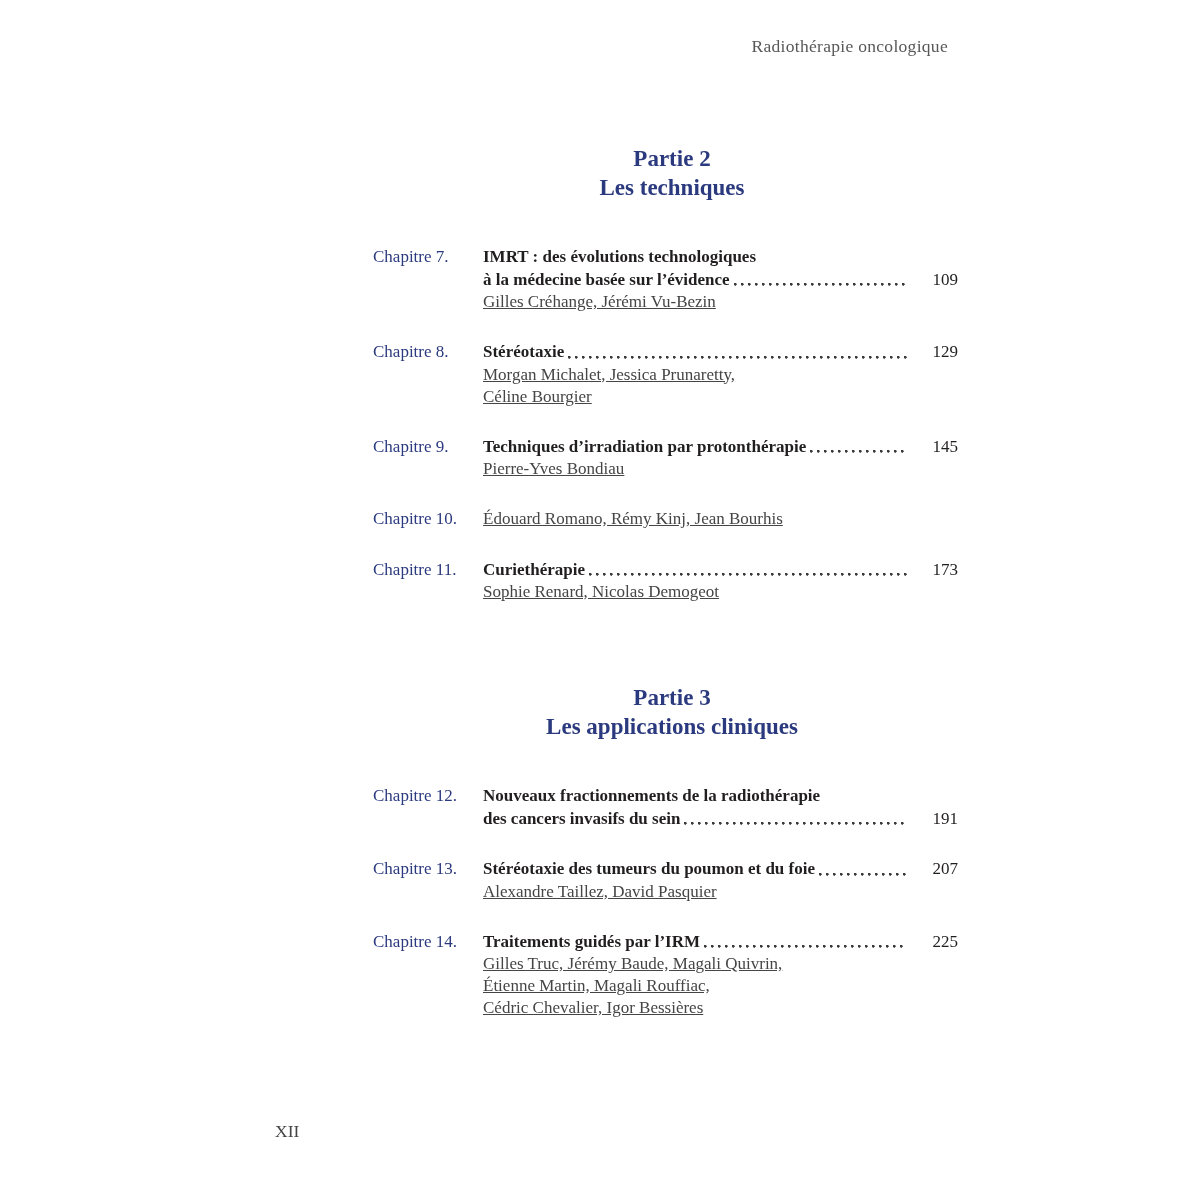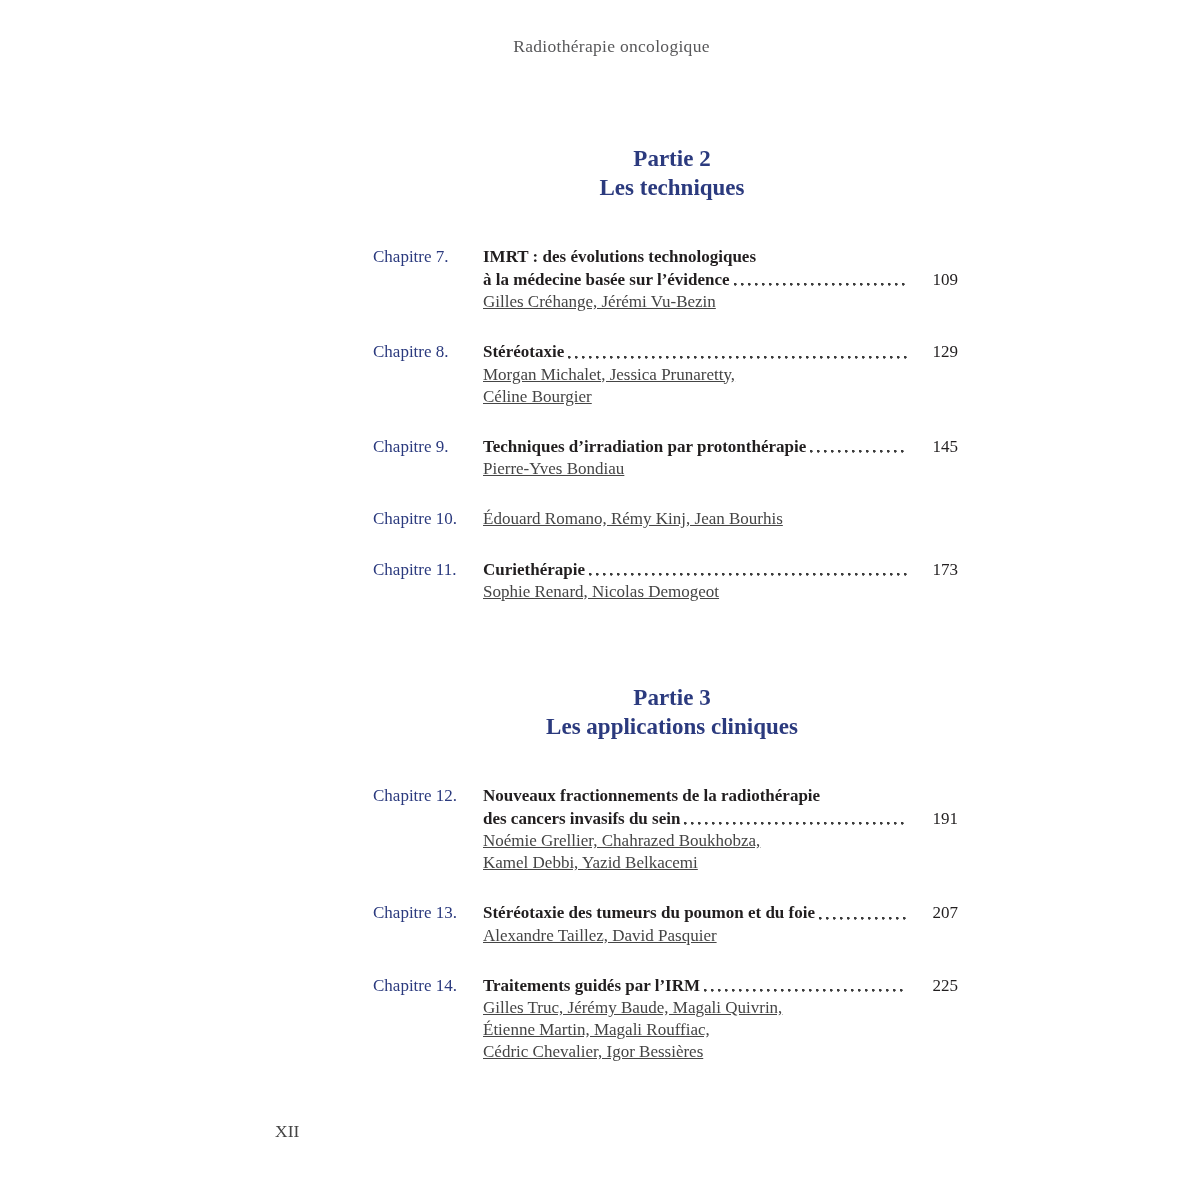--- a/index.html
+++ b/index.html
@@ -13,21 +13,21 @@
     height: 1200px;
     background: #ffffff;
     font-family: "Liberation Serif", serif;
     overflow: hidden;
   }
   .running-header {
     position: absolute;
     top: 36px;
     left: 275px;
     width: 673px;
-    text-align: center;
+    text-align: right;
     font-size: 17.5px;
     letter-spacing: 0.3px;
     color: var(--header_gray, #58585a);
   }
   .content {
     position: absolute;
     top: 0;
     left: 0;
     width: 1200px;
     padding-top: 112px;
@@ -213,24 +213,20 @@
       <span class="title-lines">
                 <span class="title-line">
                   <span class="title-text">Nouveaux fractionnements de la radiothérapie</span>
                 </span>
                 <span class="title-line">
                   <span class="title-text">des cancers invasifs du sein</span>
                   <span class="leader"></span>
                   <span class="page-num">191</span>
                 </span>
               </span>
-      <span class="authors">
-                <span class="author-line">Noémie Grellier, Chahrazed Boukhobza,</span>
-                <span class="author-line">Kamel Debbi, Yazid Belkacemi</span>
-              </span>
     </span>
   </div>
 
   <div class="entry">
     <span class="chap-label">Chapitre 13.</span>
     <span class="entry-body">
       <span class="title-lines">
                 <span class="title-line">
                   <span class="title-text">Stéréotaxie des tumeurs du poumon et du foie</span>
                   <span class="leader"></span>

